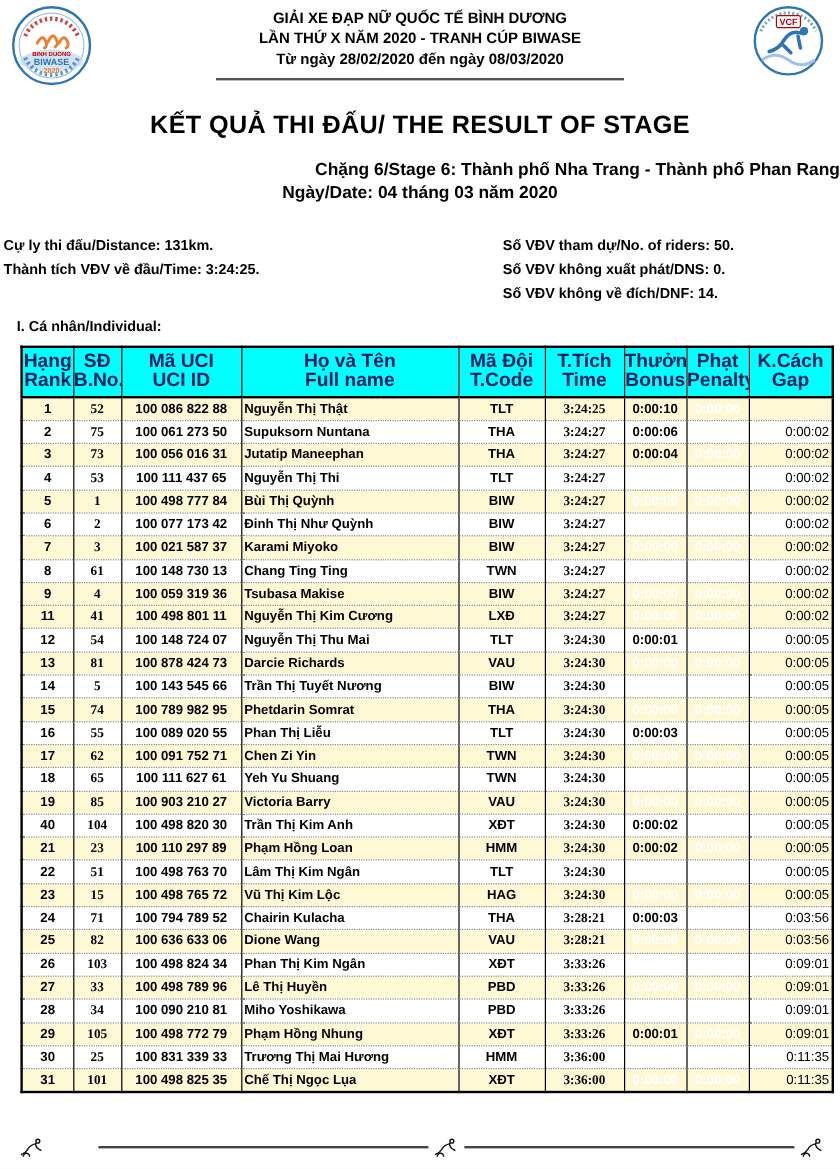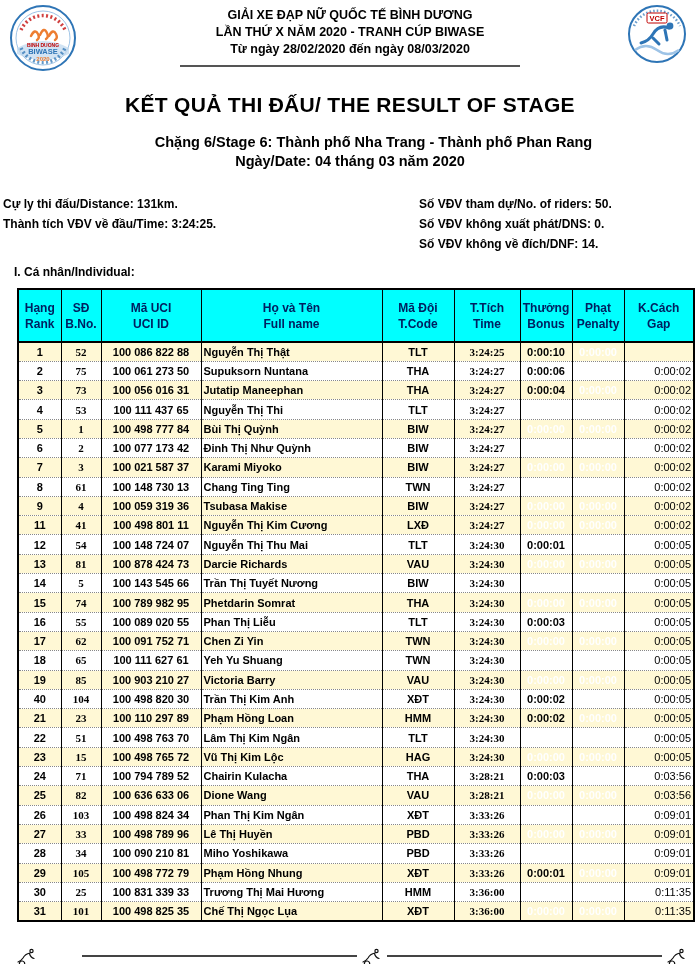--- a/index.html
+++ b/index.html
@@ -14,36 +14,36 @@
     position:relative; overflow:hidden; color:#000;
   }
   
   .page-header{ display:flex; align-items:flex-start; padding:4px 8px 0 8px; }
   .logo-box{ width:70px; flex:0 0 70px; display:flex; justify-content:center; }
   .header-center{ flex:1; text-align:center; padding-top:3px; }
   .header-center .hline{ font-size:12.5px; font-weight:bold; line-height:17px; }
   .header-divider{ width:340px; margin:7px auto 0 auto; border-top:2px solid #555; }
   
   .doc-title{ margin-top:21px; text-align:center; font-size:21px; font-weight:bold; letter-spacing:.3px; }
-  .stage-line{ margin-top:17px; text-align:center; font-size:14.5px; font-weight:bold;padding-left:47px; }
+  .stage-line{ margin-top:17px; text-align:right; font-size:14.5px; font-weight:bold;padding-left:47px; }
   .date-line{ margin-top:3px; text-align:center; font-size:14.5px; font-weight:bold; }
   
   .info-block{ display:flex; margin-top:25px; padding:0 3px; }
   .info-col{ font-size:12px; font-weight:bold; line-height:20px; }
   .info-col.left{ width:416px; flex:0 0 416px; }
   .info-col.right{ flex:1; }
   .section-label{ margin:11px 0 9px 14px; font-size:12px; font-weight:bold; }
   
   table.results{
     margin-left:17px; width:676px; border-collapse:collapse; table-layout:fixed;
     border:2px solid #000;
   }
   table.results th{
     background:var(--header-bg); color:var(--header-text);
-    font-size:12px; font-weight:bold; height:53px; text-align:center;
+    font-size:16px; font-weight:bold; height:42px; text-align:center;
     border:1px solid #000; border-bottom:2px solid #000; line-height:16px;
     overflow:hidden;
   }
   table.results td{
     height:19.3px; font-size:11px; padding:0 2px; vertical-align:middle;
     border-left:1px solid #000; border-right:1px solid #000;
     border-top:1px dotted #888; overflow:hidden; white-space:nowrap;
   }
   table.results tbody tr:first-child td{ border-top:none; }
   table.results tbody tr.odd{ background:var(--row-alt-bg); }

